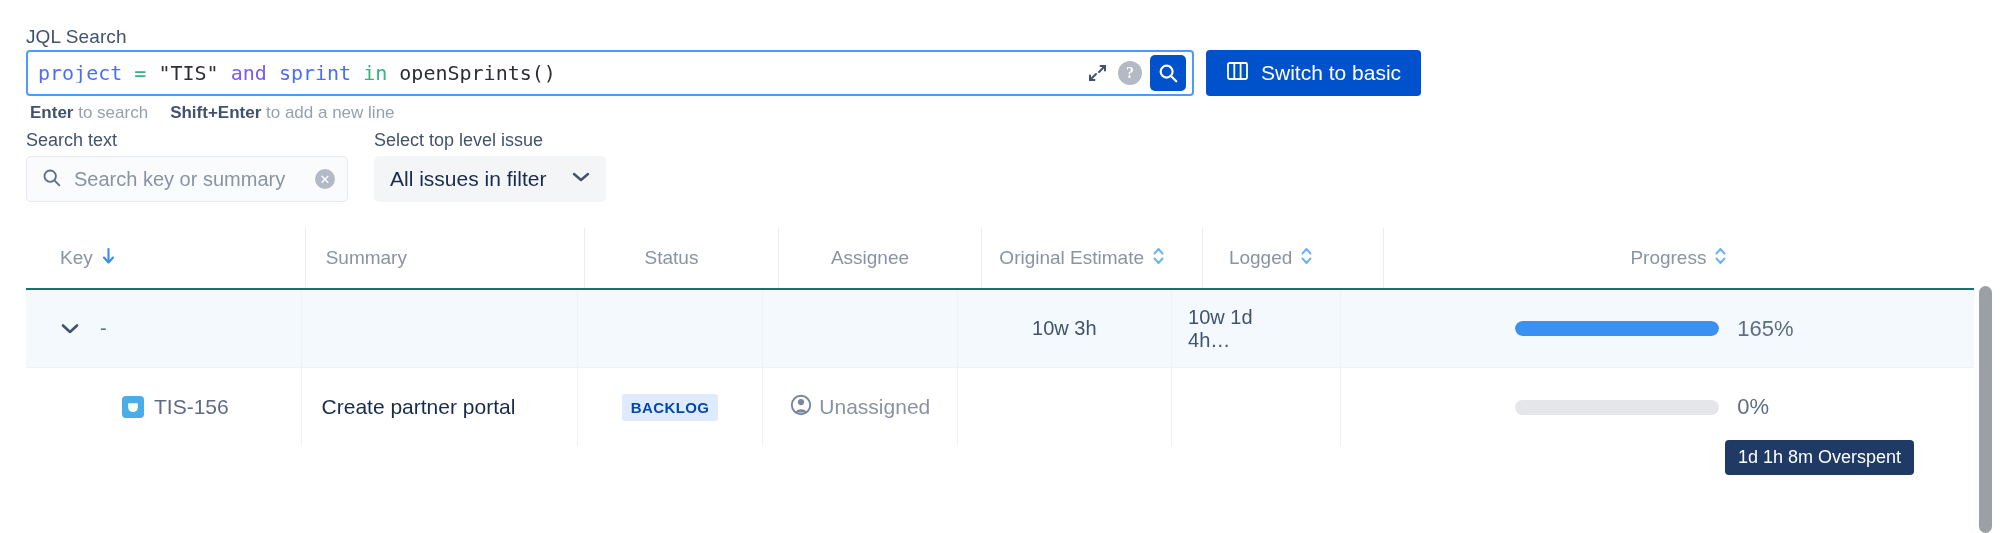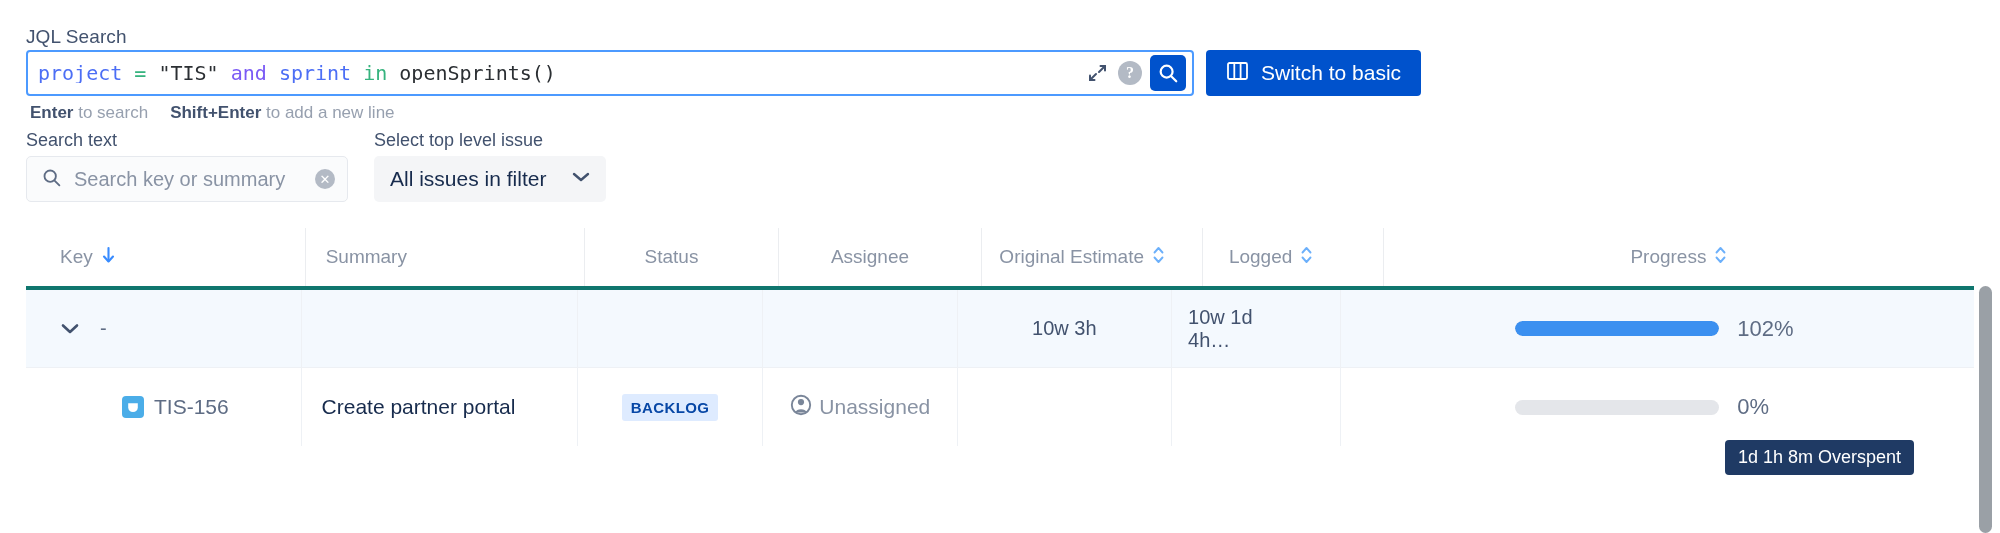--- a/index.html
+++ b/index.html
@@ -93,21 +93,21 @@
     min-width: 232px; height: 46px;
     background: #f4f5f7; border: none; border-radius: 5px;
     display: flex; align-items: center; justify-content: space-between;
     padding: 0 14px 0 16px; gap: 18px; cursor: pointer;
   }
   .top-sel-val { font-size: 21px; color: #172b4d; white-space: nowrap; }
 
   
   .table { position: absolute; left: 26px; top: 228px; width: 1948px; }
   .trow { display: flex; align-items: stretch; }
-  .thead { border-bottom: 4px solid #0f766e; height: 62px; gap: 20px; }
+  .thead { border-bottom: 2px solid #0f766e; height: 62px; gap: 20px; }
   .th, .td {
     display: flex; align-items: center;
     padding: 0 16px; border-left: 1px solid #ebedf0;
     font-size: 19px; overflow: hidden;
   }
   .th { color: #8993a4; gap: 8px; }
   .th:first-child, .td:first-child { border-left: none; }
   .c-key   { width: 278px; }
   .c-sum   { width: 280px; }
   .c-stat  { width: 187px; justify-content: center; }
@@ -309,21 +309,21 @@
         <span class="num">10w 3h</span>
       </div>
       <div class="td c-log">
         <span class="num">10w 1d 4h…</span>
       </div>
       <div class="td c-prog">
         <div class="prog-wrap">
           <div class="bar">
             <div class="bar-fill" id="fill0" style="width: 100%;"></div>
           </div>
-          <span class="pct">102%</span>
+          <span class="pct">165%</span>
         </div>
       </div>
     </div>
 
     <div class="trow row2">
       <div class="td c-key">
         <span class="key-cell">
           <span class="type-ico">
             <svg width="12" height="12" viewBox="0 0 12 12" fill="#ffffff">
               <path d="M1.2 2.2 h9.6 v4.2 a5 5 0 0 1 -4.8 4.6 a5 5 0 0 1 -4.8 -4.6 z"></path>

